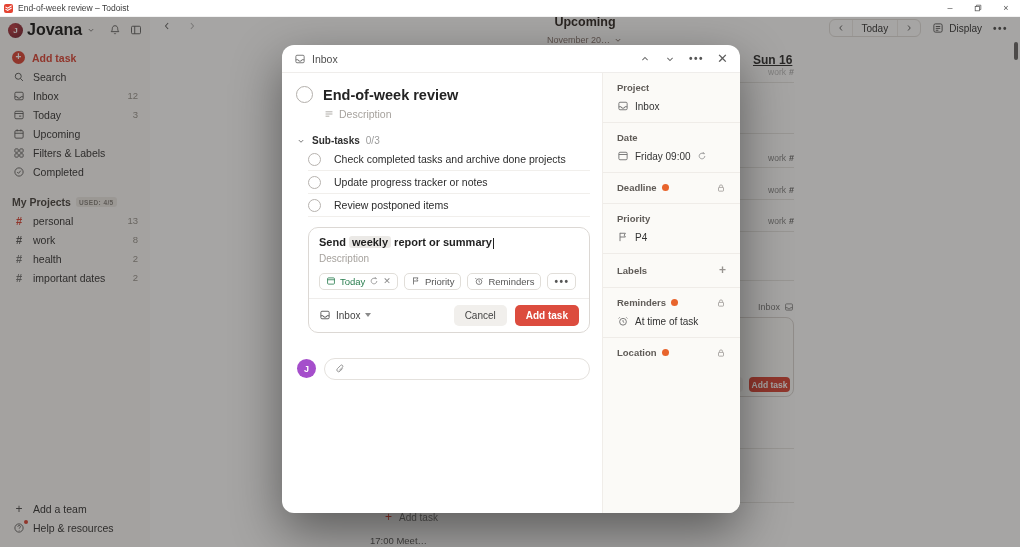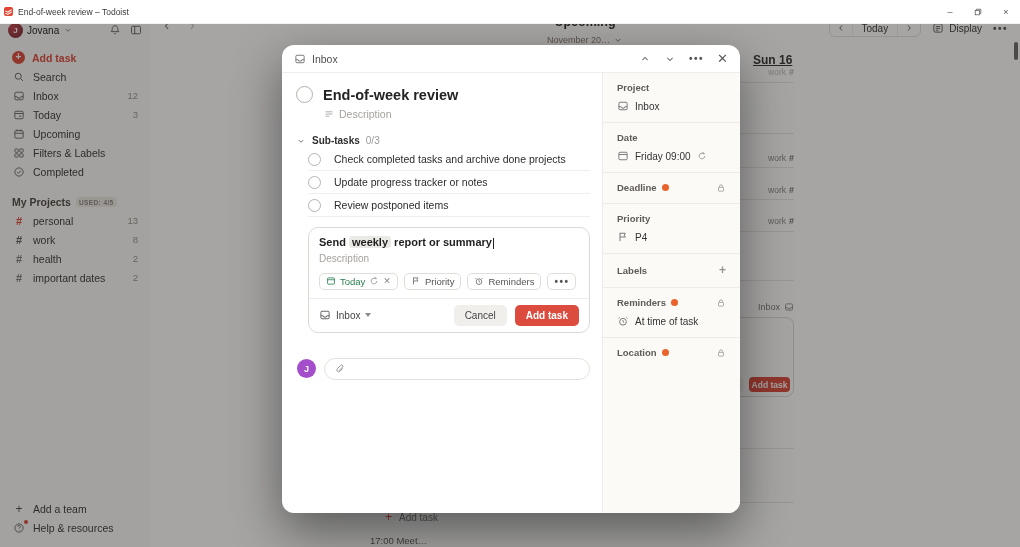--- a/index.html
+++ b/index.html
@@ -1,34 +1,34 @@
 <!DOCTYPE html>
 <html><head>
 <meta charset="utf-8">
 <style>
   * { margin:0; padding:0; box-sizing:border-box; }
   body { font-family:"Liberation Sans","DejaVu Sans",sans-serif; background:#fff; }
   .stage { position:relative; width:1020px; height:547px; overflow:hidden; background:#fff; }
 
   
-  .titlebar { position:relative; z-index:30; height:24px; background:#fff; display:flex; align-items:center; padding-left:4px; gap:5px; border-bottom:1px solid #f2f2f2;justify-content:center; }
+  .titlebar { position:relative; z-index:30; height:17px; background:#fff; display:flex; align-items:center; padding-left:4px; gap:5px; border-bottom:1px solid #f2f2f2;justify-content:center; }
   .tb-logo { width:9px; height:9px; border-radius:2px; background:#e44332; flex:none; display:flex; align-items:center; justify-content:center; }
   .tb-title { font-size:8.5px; color:#3a3a3a; }
   .win-controls { margin-left:auto; display:flex; height:100%; }
   .win-btn { width:28px; display:flex; align-items:center; justify-content:center; color:#555; font-size:9px; }
 
   
   .app { position:absolute; top:13px; left:0; right:0; bottom:0; background:#fff; }
   .overlay { position:absolute; inset:0; background:rgba(22,19,17,0.38); z-index:5; }
 
   
   .sidebar { position:absolute; top:0; left:0; bottom:0; width:150px; background:#fcfaf8; padding:5px 8px 10px; display:flex; flex-direction:column; }
   .sb-top { display:flex; align-items:center; gap:4px; height:24px; margin-bottom:6px; }
   .sb-avatar { width:15px; height:15px; border-radius:50%; background:radial-gradient(circle at 35% 30%, #c4454d, #6e2836); color:#fff; font-size:8px; font-weight:bold; display:flex; align-items:center; justify-content:center; }
-  .sb-user { font-size:10px; font-weight:normal; color:#232323; }
+  .sb-user { font-size:16px; font-weight:bold; color:#232323; }
   .sb-top-icons { margin-left:auto; display:flex; gap:9px; color:#5c5c5c; align-items:center; }
   .sb-item { display:flex; align-items:center; gap:7px; height:19px; padding:0 4px; border-radius:5px; font-size:10.5px; color:#3d3d3d; }
   .sb-item .ic { width:14px; display:flex; justify-content:center; color:#636363; flex:none; }
   .sb-item .cnt { margin-left:auto; font-size:9.5px; color:#9c9892; }
   .sb-add { color:#dc4c3e; font-weight:bold; }
   .add-circle { width:13px; height:13px; border-radius:50%; background:#dc4c3e; color:#fff; font-size:10px; line-height:12px; text-align:center; flex:none; }
   .sb-section { display:flex; align-items:center; gap:5px; margin:15px 4px 3px; font-size:10.5px; font-weight:bold; color:#4f4b47; }
   .used-badge { font-size:6.5px; letter-spacing:.4px; background:#edeae6; color:#8d8983; border-radius:3px; padding:1.5px 3px; font-weight:bold; }
   .hash { font-weight:bold; font-size:11px; width:14px; text-align:center; }
   .sb-footer { margin-top:auto; }

